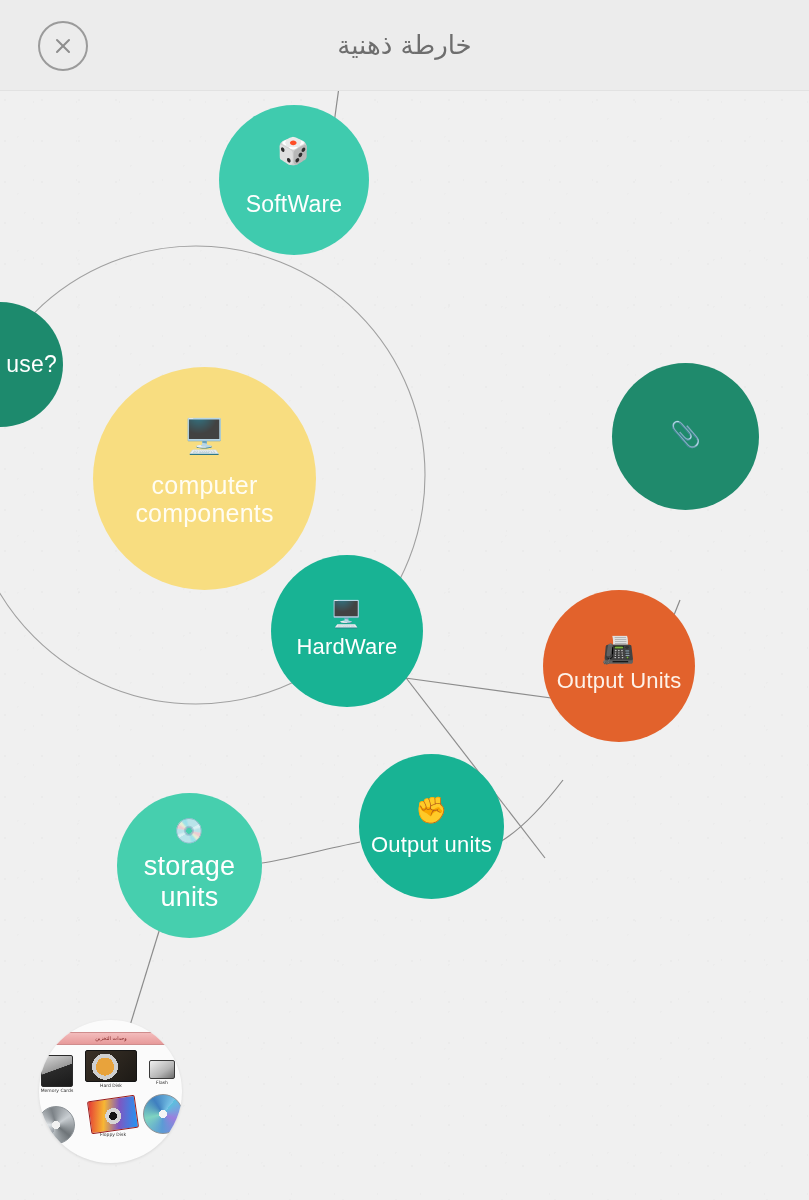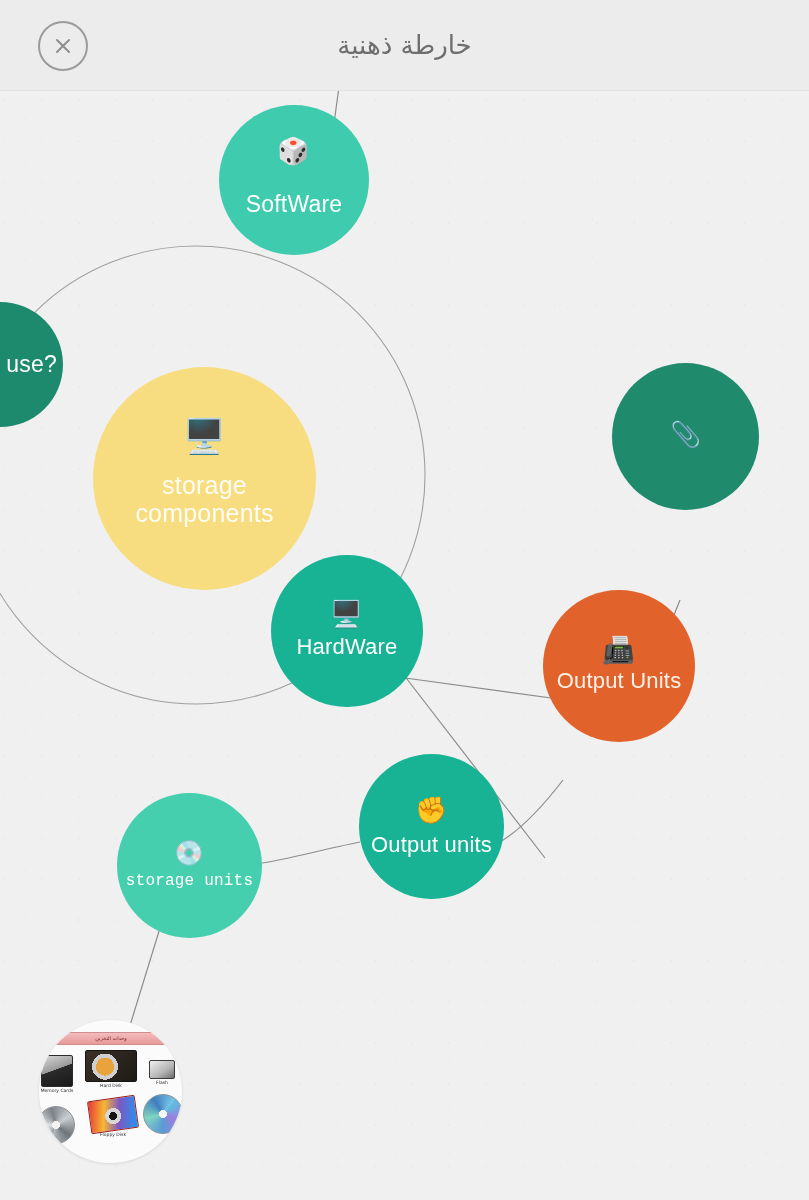--- a/index.html
+++ b/index.html
@@ -183,21 +183,21 @@
   }
   #node-input .node-icon { font-size: 26px; margin-top: 2px; margin-bottom: 10px; }
   #node-input .node-label { font-size: 22px; }
 
   #node-storage {
     left: 117px; top: 703px;
     width: 145px; height: 145px;
     background: #46cfae;
   }
   #node-storage .node-icon { font-size: 24px; margin-top: 0px; margin-bottom: 8px; }
-  #node-storage .node-label { font-size: 16px; font-family: Liberation Mono, monospace; }
+  #node-storage .node-label { font-size: 27px; }
 
   
   #node-photo {
     position: absolute;
     left: 39px; top: 930px;
     width: 143px; height: 143px;
     border-radius: 50%;
     overflow: hidden;
     background: #fbfbfb;
     z-index: 5;
@@ -323,21 +323,21 @@
       <path d="M 168 812 L 128 942" fill="none" stroke="#8c8c8c" stroke-width="1.2"></path>
     </svg>
 
     <div class="node" id="node-software">
       <span class="node-icon">🎲</span>
       <span class="node-label">SoftWare</span>
     </div>
 
     <div class="node" id="node-center">
       <span class="node-icon">🖥️</span>
-      <span class="node-label">storage components</span>
+      <span class="node-label">computer components</span>
     </div>
 
     <div class="node" id="node-use">
       <span class="node-label">use?</span>
     </div>
 
     <div class="node" id="node-hardware">
       <span class="node-icon">🖥️</span>
       <span class="node-label">HardWare</span>
     </div>

